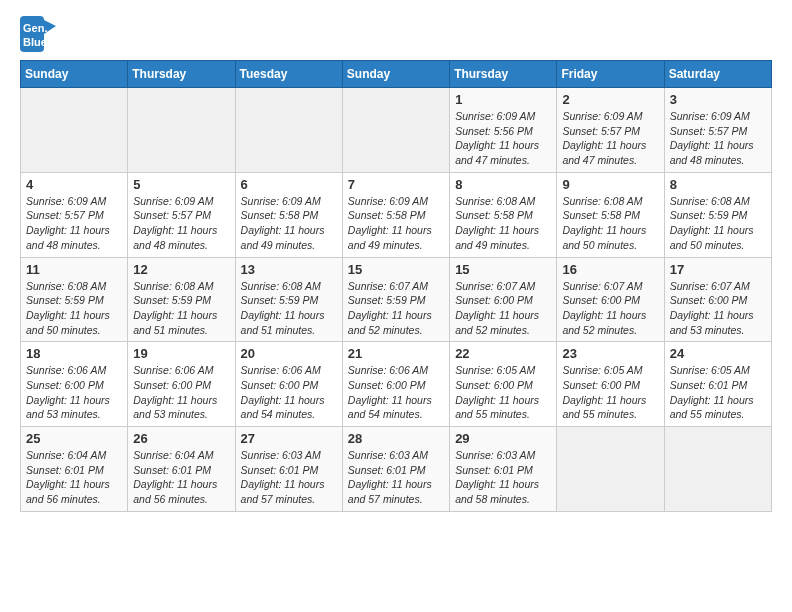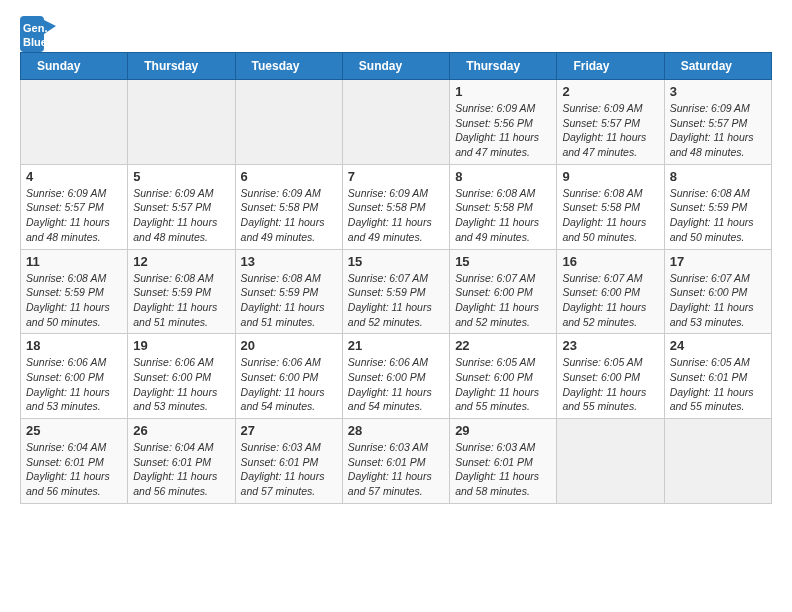--- a/index.html
+++ b/index.html
@@ -7,21 +7,21 @@
       font-family: Arial, sans-serif;
       background: #fff;
       width: 792px;
       min-height: 612px;
       padding: 16px 20px;
     }
     .header {
       display: flex;
       justify-content: space-between;
       align-items: flex-start;
-      margin-bottom: 0;
+      margin-bottom: 8px;
     }
     .logo {
       display: flex;
       align-items: center;
       gap: 4px;
     }
     .title-block {
       text-align: right;
     }
     .month-year {
@@ -36,21 +36,21 @@
       margin-top: 2px;
     }
     table {
       width: 100%;
       border-collapse: collapse;
       font-size: 11px;
     }
     thead tr th {
       background-color: #2b7ec1;
       color: #fff;
-      padding: 6px 16px;
+      padding: 6px 4px;
       text-align: left;
       font-size: 12px;
       font-weight: bold;
       border: 1px solid #1a5f99;
     }
     tbody tr td {
       border: 1px solid #ccc;
       vertical-align: top;
       padding: 4px 5px;
       width: 14.28%;

